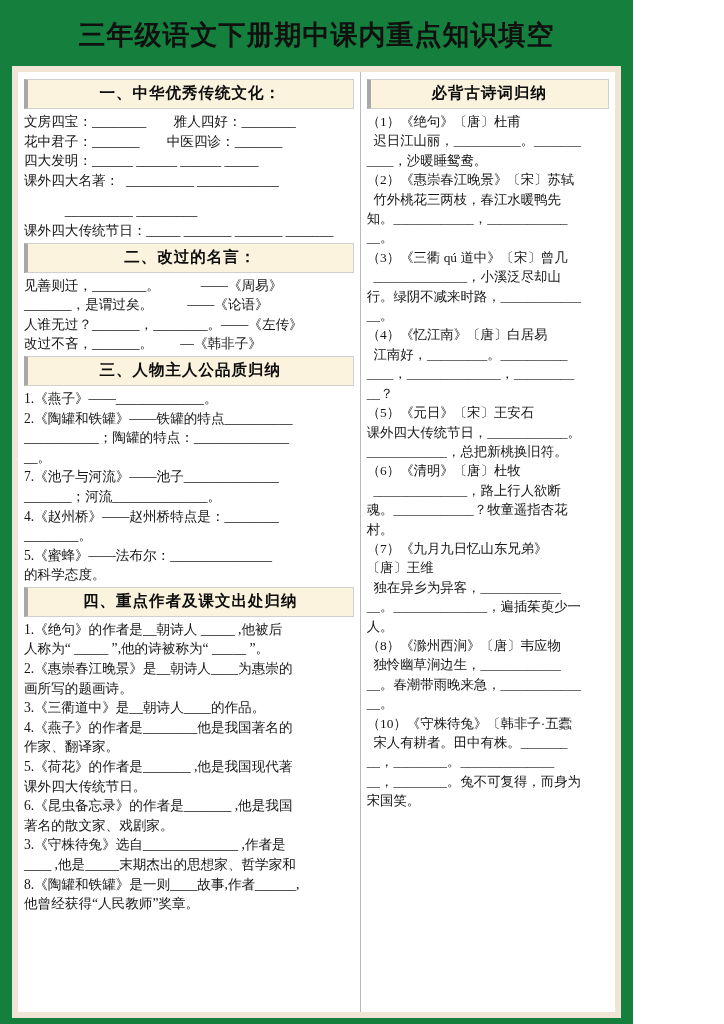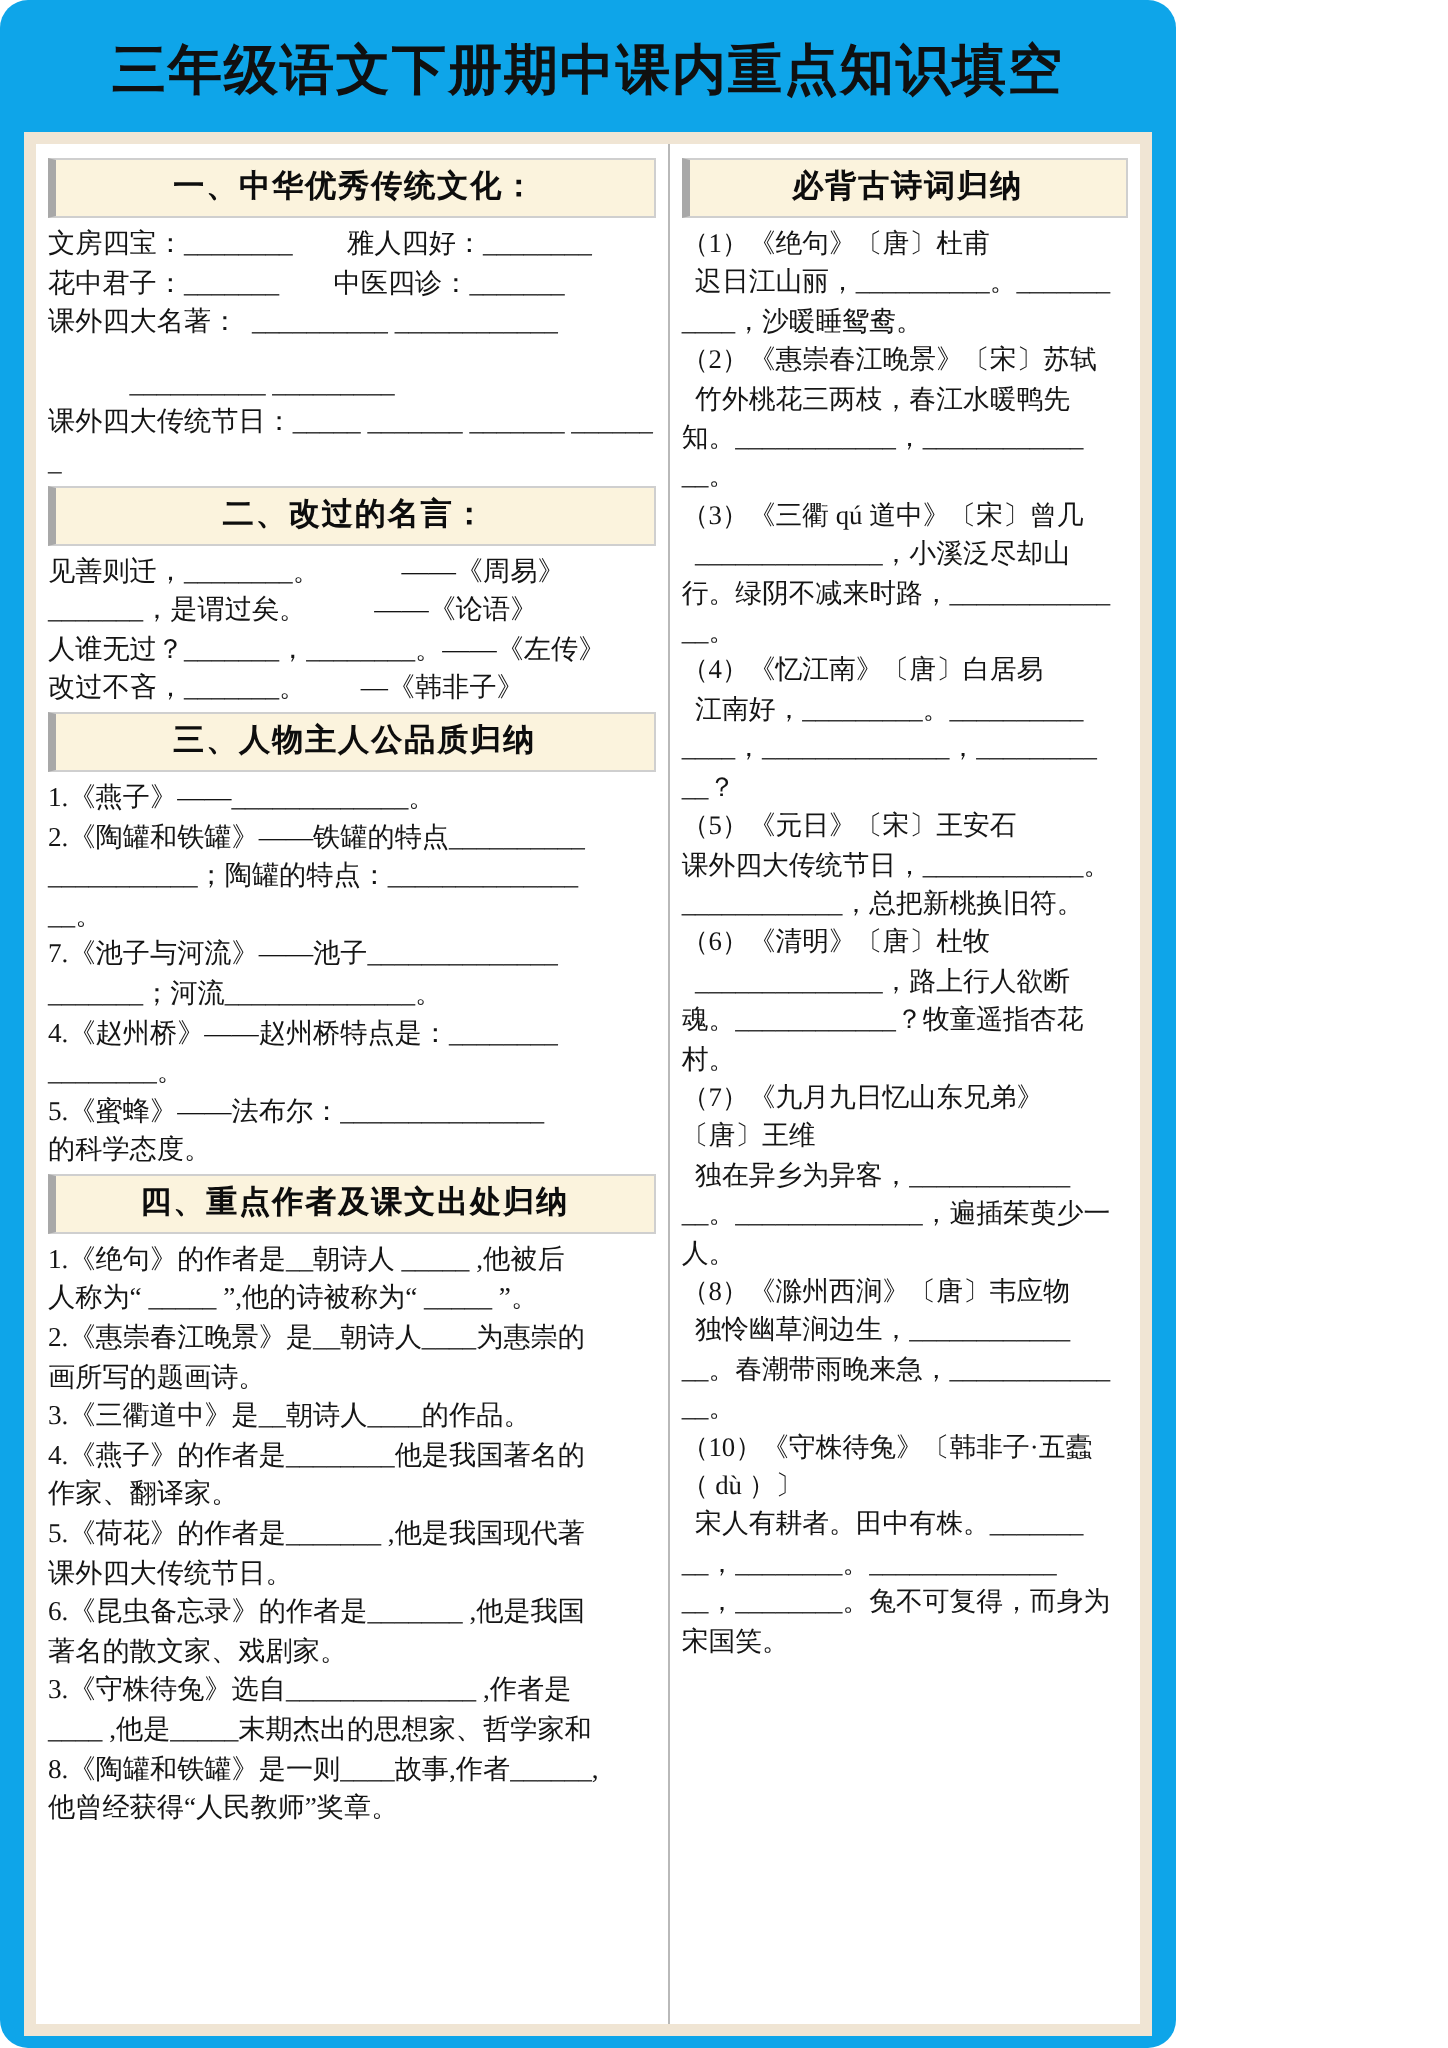--- a/index.html
+++ b/index.html
@@ -4,25 +4,24 @@
 <style>
   * { box-sizing: border-box; margin: 0; padding: 0; }
   html, body {
     width: 724px;
     height: 1024px;
     background: #ffffff;
     font-family: "Liberation Serif", "DejaVu Serif", serif;
   }
   #page {
     position: relative;
-    width: 588px;
+    width: 633px;
     height: 1024px;
-    background: #0ea5e9;
+    background: #15803d;
     overflow: hidden;
-    border-radius: 14px;
   }
   
   .title {
     text-align: center;
     font-size: 27px;
     font-weight: 700;
     letter-spacing: 1px;
     color: #101010;
     padding: 17px 0 13px 0;
     font-family: "Liberation Serif", "DejaVu Serif", serif;
@@ -78,20 +77,21 @@
   <div class="title">三年级语文下册期中课内重点知识填空</div>
 
   <div class="frame">
 
     <div class="col col-left">
 
       <div class="banner">一、中华优秀传统文化：</div>
       <div class="blk">
         <div class="line">文房四宝：________        雅人四好：________</div>
         <div class="line">花中君子：_______        中医四诊：_______</div>
+        <div class="line">四大发明：______ ______ ______ _____</div>
         <div class="line">课外四大名著：  __________ ____________</div>
         <div class="spacer"></div>
         <div class="line">            __________ _________</div>
         <div class="line">课外四大传统节日：_____ _______ _______ _______</div>
       </div>
 
       <div class="banner">二、改过的名言：</div>
       <div class="blk">
         <div class="line">见善则迁，________。            ——《周易》</div>
         <div class="line">_______，是谓过矣。          ——《论语》</div>
@@ -188,21 +188,20 @@
 
       <div class="blk">
         <div class="line"><span>（8）</span><span>《滁州西涧》</span><span>〔唐〕</span><span>韦应物</span></div>
         <div class="line">  独怜幽草涧边生，____________</div>
         <div class="line">__。春潮带雨晚来急，____________</div>
         <div class="line">__。</div>
       </div>
 
       <div class="blk">
         <div class="line"><span>（10）</span><span>《守株待兔》</span><span>〔韩非子·五蠹</span></div>
-        <div class="line">（ dù ）〕</div>
         <div class="line">  宋人有耕者。田中有株。_______</div>
         <div class="line">__，________。______________</div>
         <div class="line">__，________。兔不可复得，而身为</div>
         <div class="line">宋国笑。</div>
       </div>
 
     </div>
 
   </div>
 </div>

